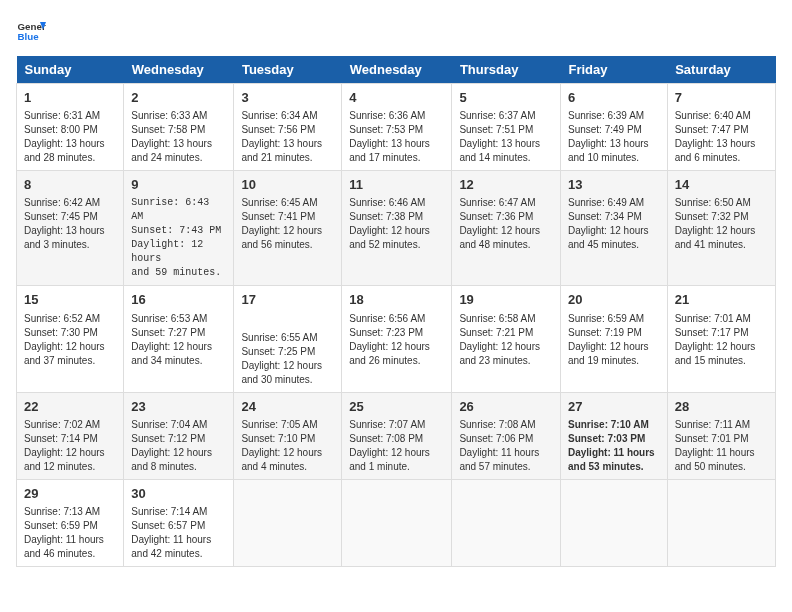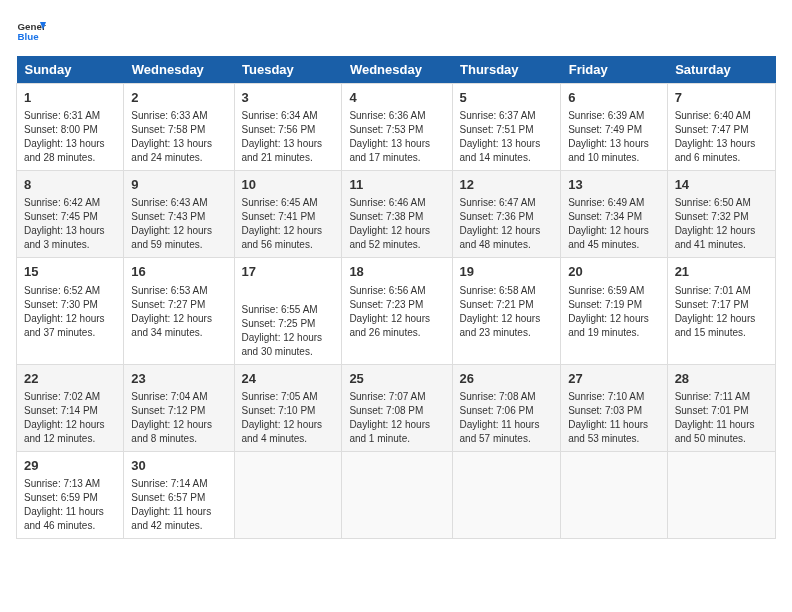--- a/index.html
+++ b/index.html
@@ -162,21 +162,21 @@
       <tr>
         <td>
           <div class="day-num">8</div>
           <div class="day-info" style="white-space: pre-line;">Sunrise: 6:42 AM
 Sunset: 7:45 PM
 Daylight: 13 hours
 and 3 minutes.</div>
         </td>
         <td>
           <div class="day-num">9</div>
-          <div class="day-info" style="white-space: pre-line;">Sunrise: 6:43 AM
+          <div class="day-info" style="white-space: pre-line; font-family: Liberation Mono, monospace;">Sunrise: 6:43 AM
 Sunset: 7:43 PM
 Daylight: 12 hours
 and 59 minutes.</div>
         </td>
         <td>
           <div class="day-num">10</div>
           <div class="day-info" style="white-space: pre-line;">Sunrise: 6:45 AM
 Sunset: 7:41 PM
 Daylight: 12 hours
 and 56 minutes.</div>
@@ -292,21 +292,21 @@
         </td>
         <td>
           <div class="day-num">26</div>
           <div class="day-info" style="white-space: pre-line;">Sunrise: 7:08 AM
 Sunset: 7:06 PM
 Daylight: 11 hours
 and 57 minutes.</div>
         </td>
         <td>
           <div class="day-num">27</div>
-          <div class="day-info" style="white-space: pre-line;">Sunrise: 7:10 AM
+          <div class="day-info" style="white-space: pre-line; font-weight: bold;">Sunrise: 7:10 AM
 Sunset: 7:03 PM
 Daylight: 11 hours
 and 53 minutes.</div>
         </td>
         <td>
           <div class="day-num">28</div>
           <div class="day-info" style="white-space: pre-line;">Sunrise: 7:11 AM
 Sunset: 7:01 PM
 Daylight: 11 hours
 and 50 minutes.</div>

